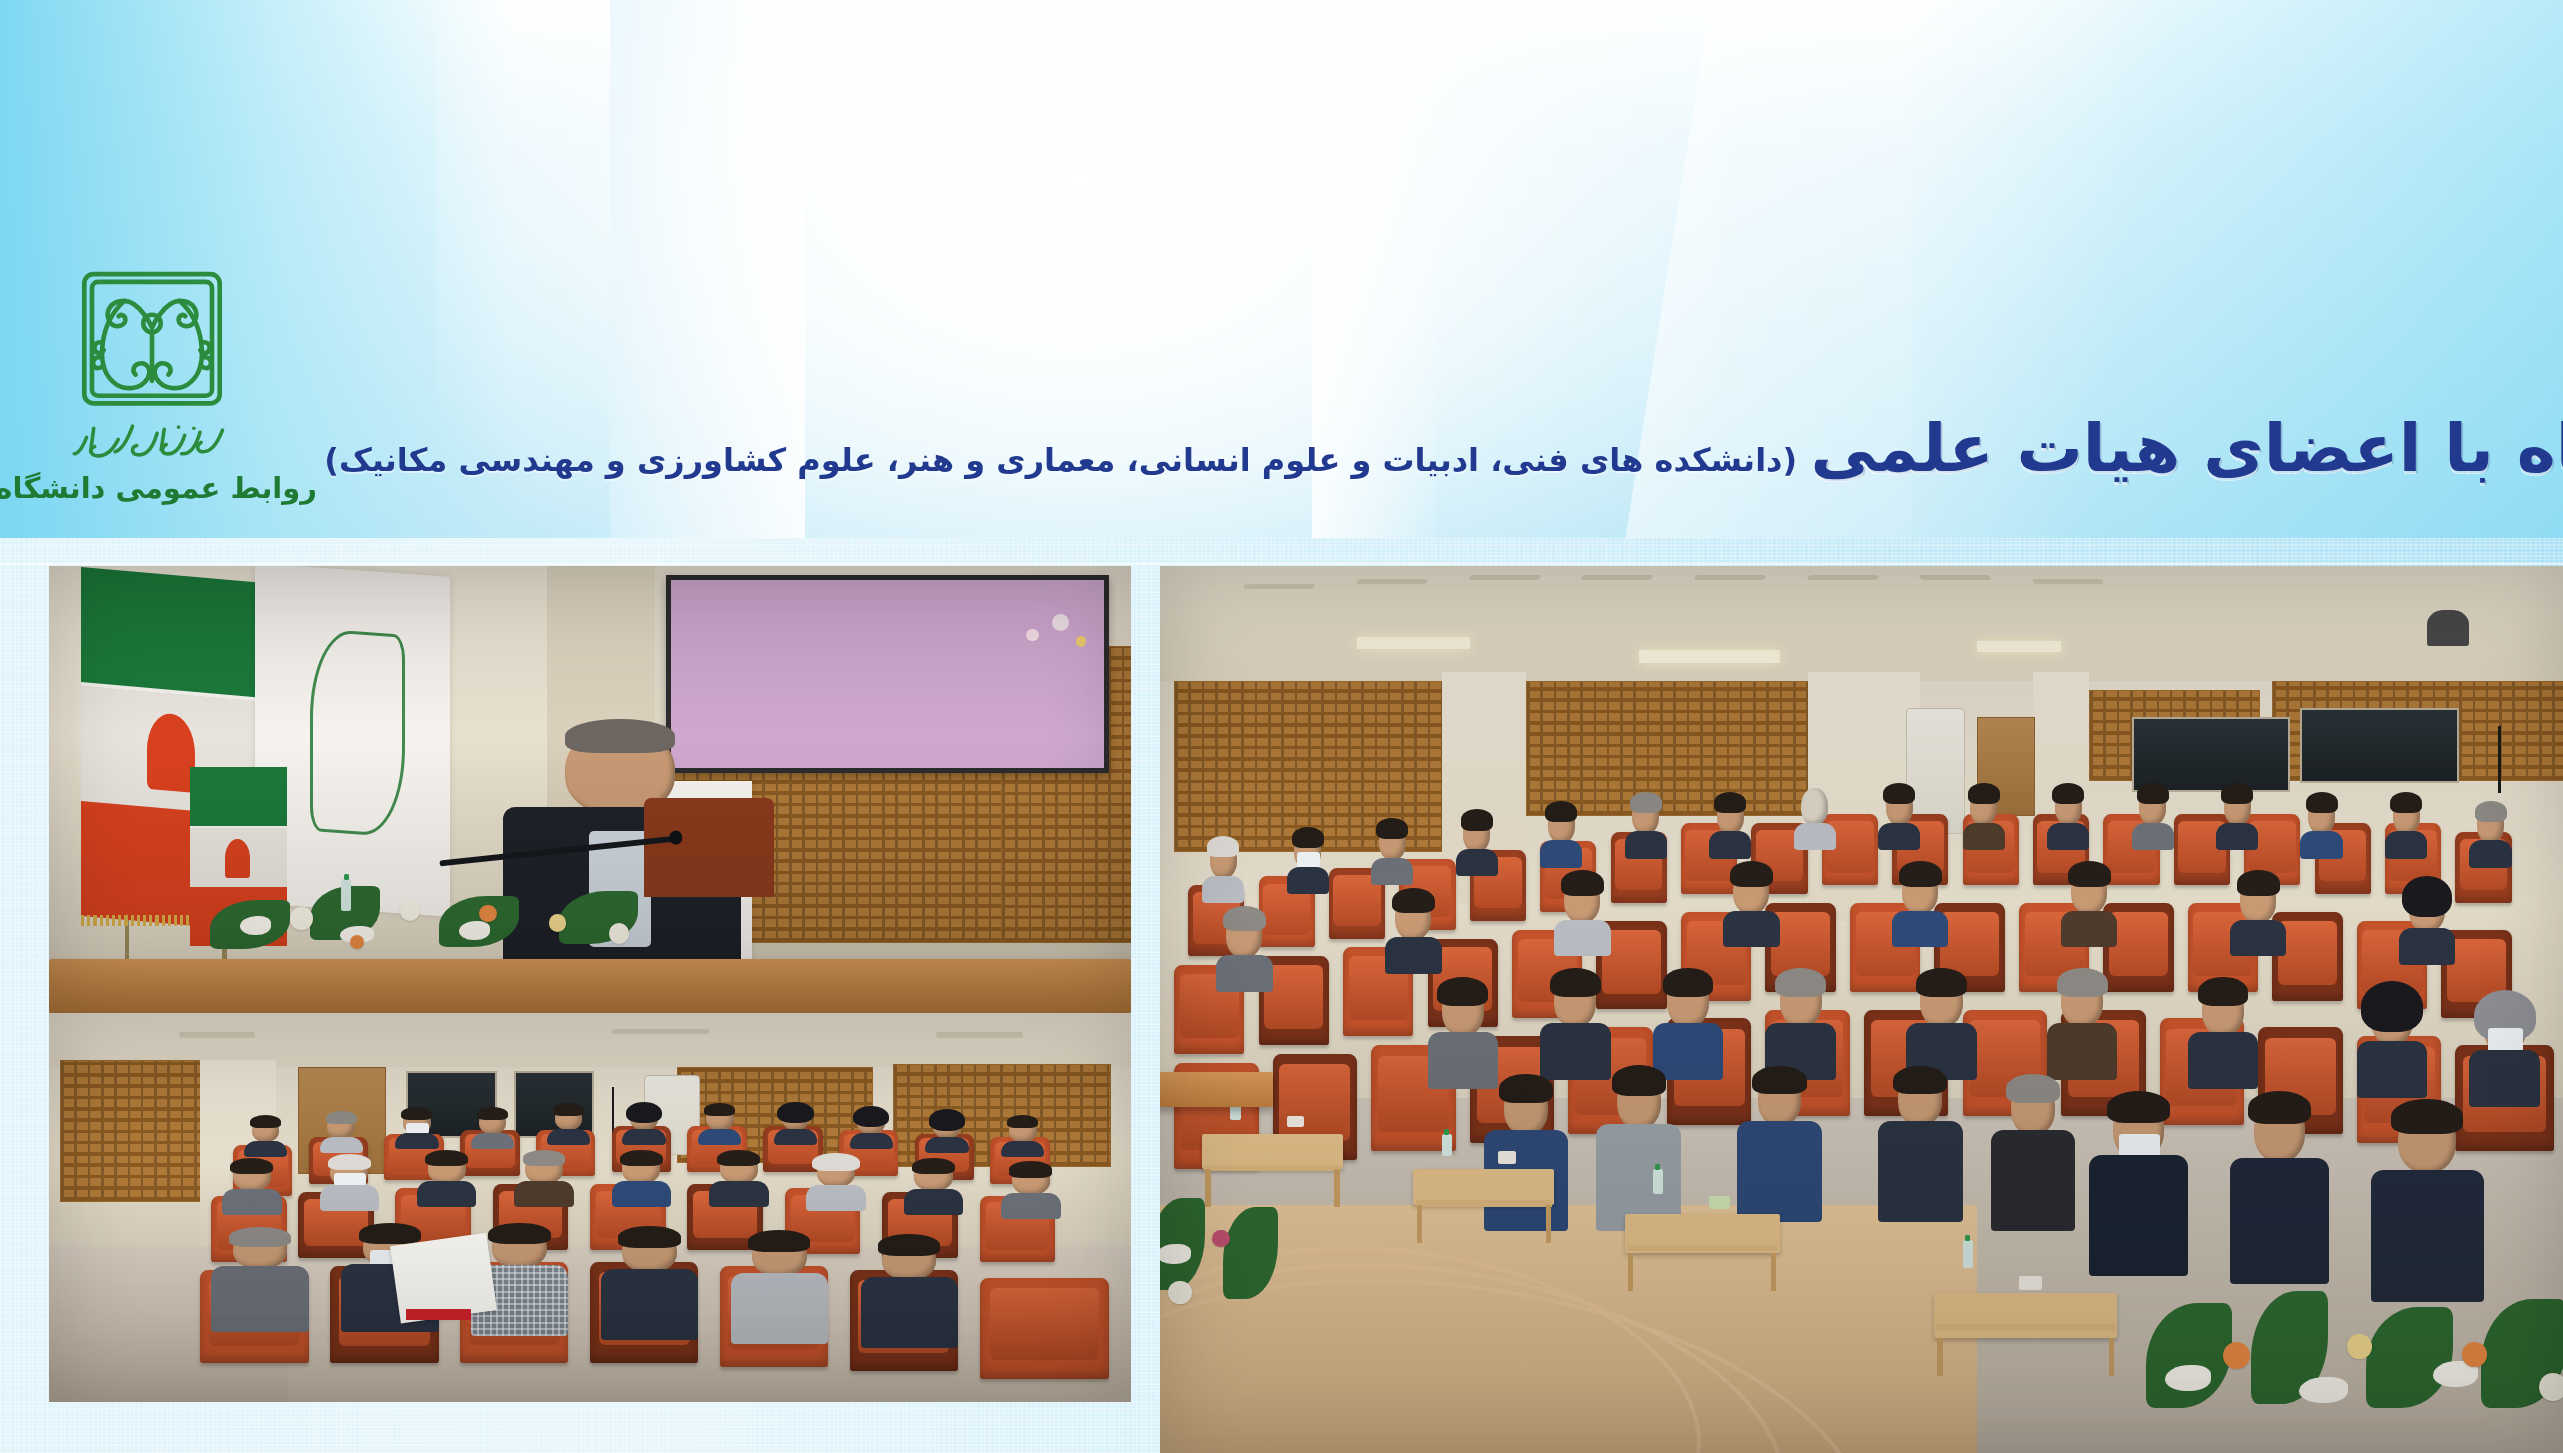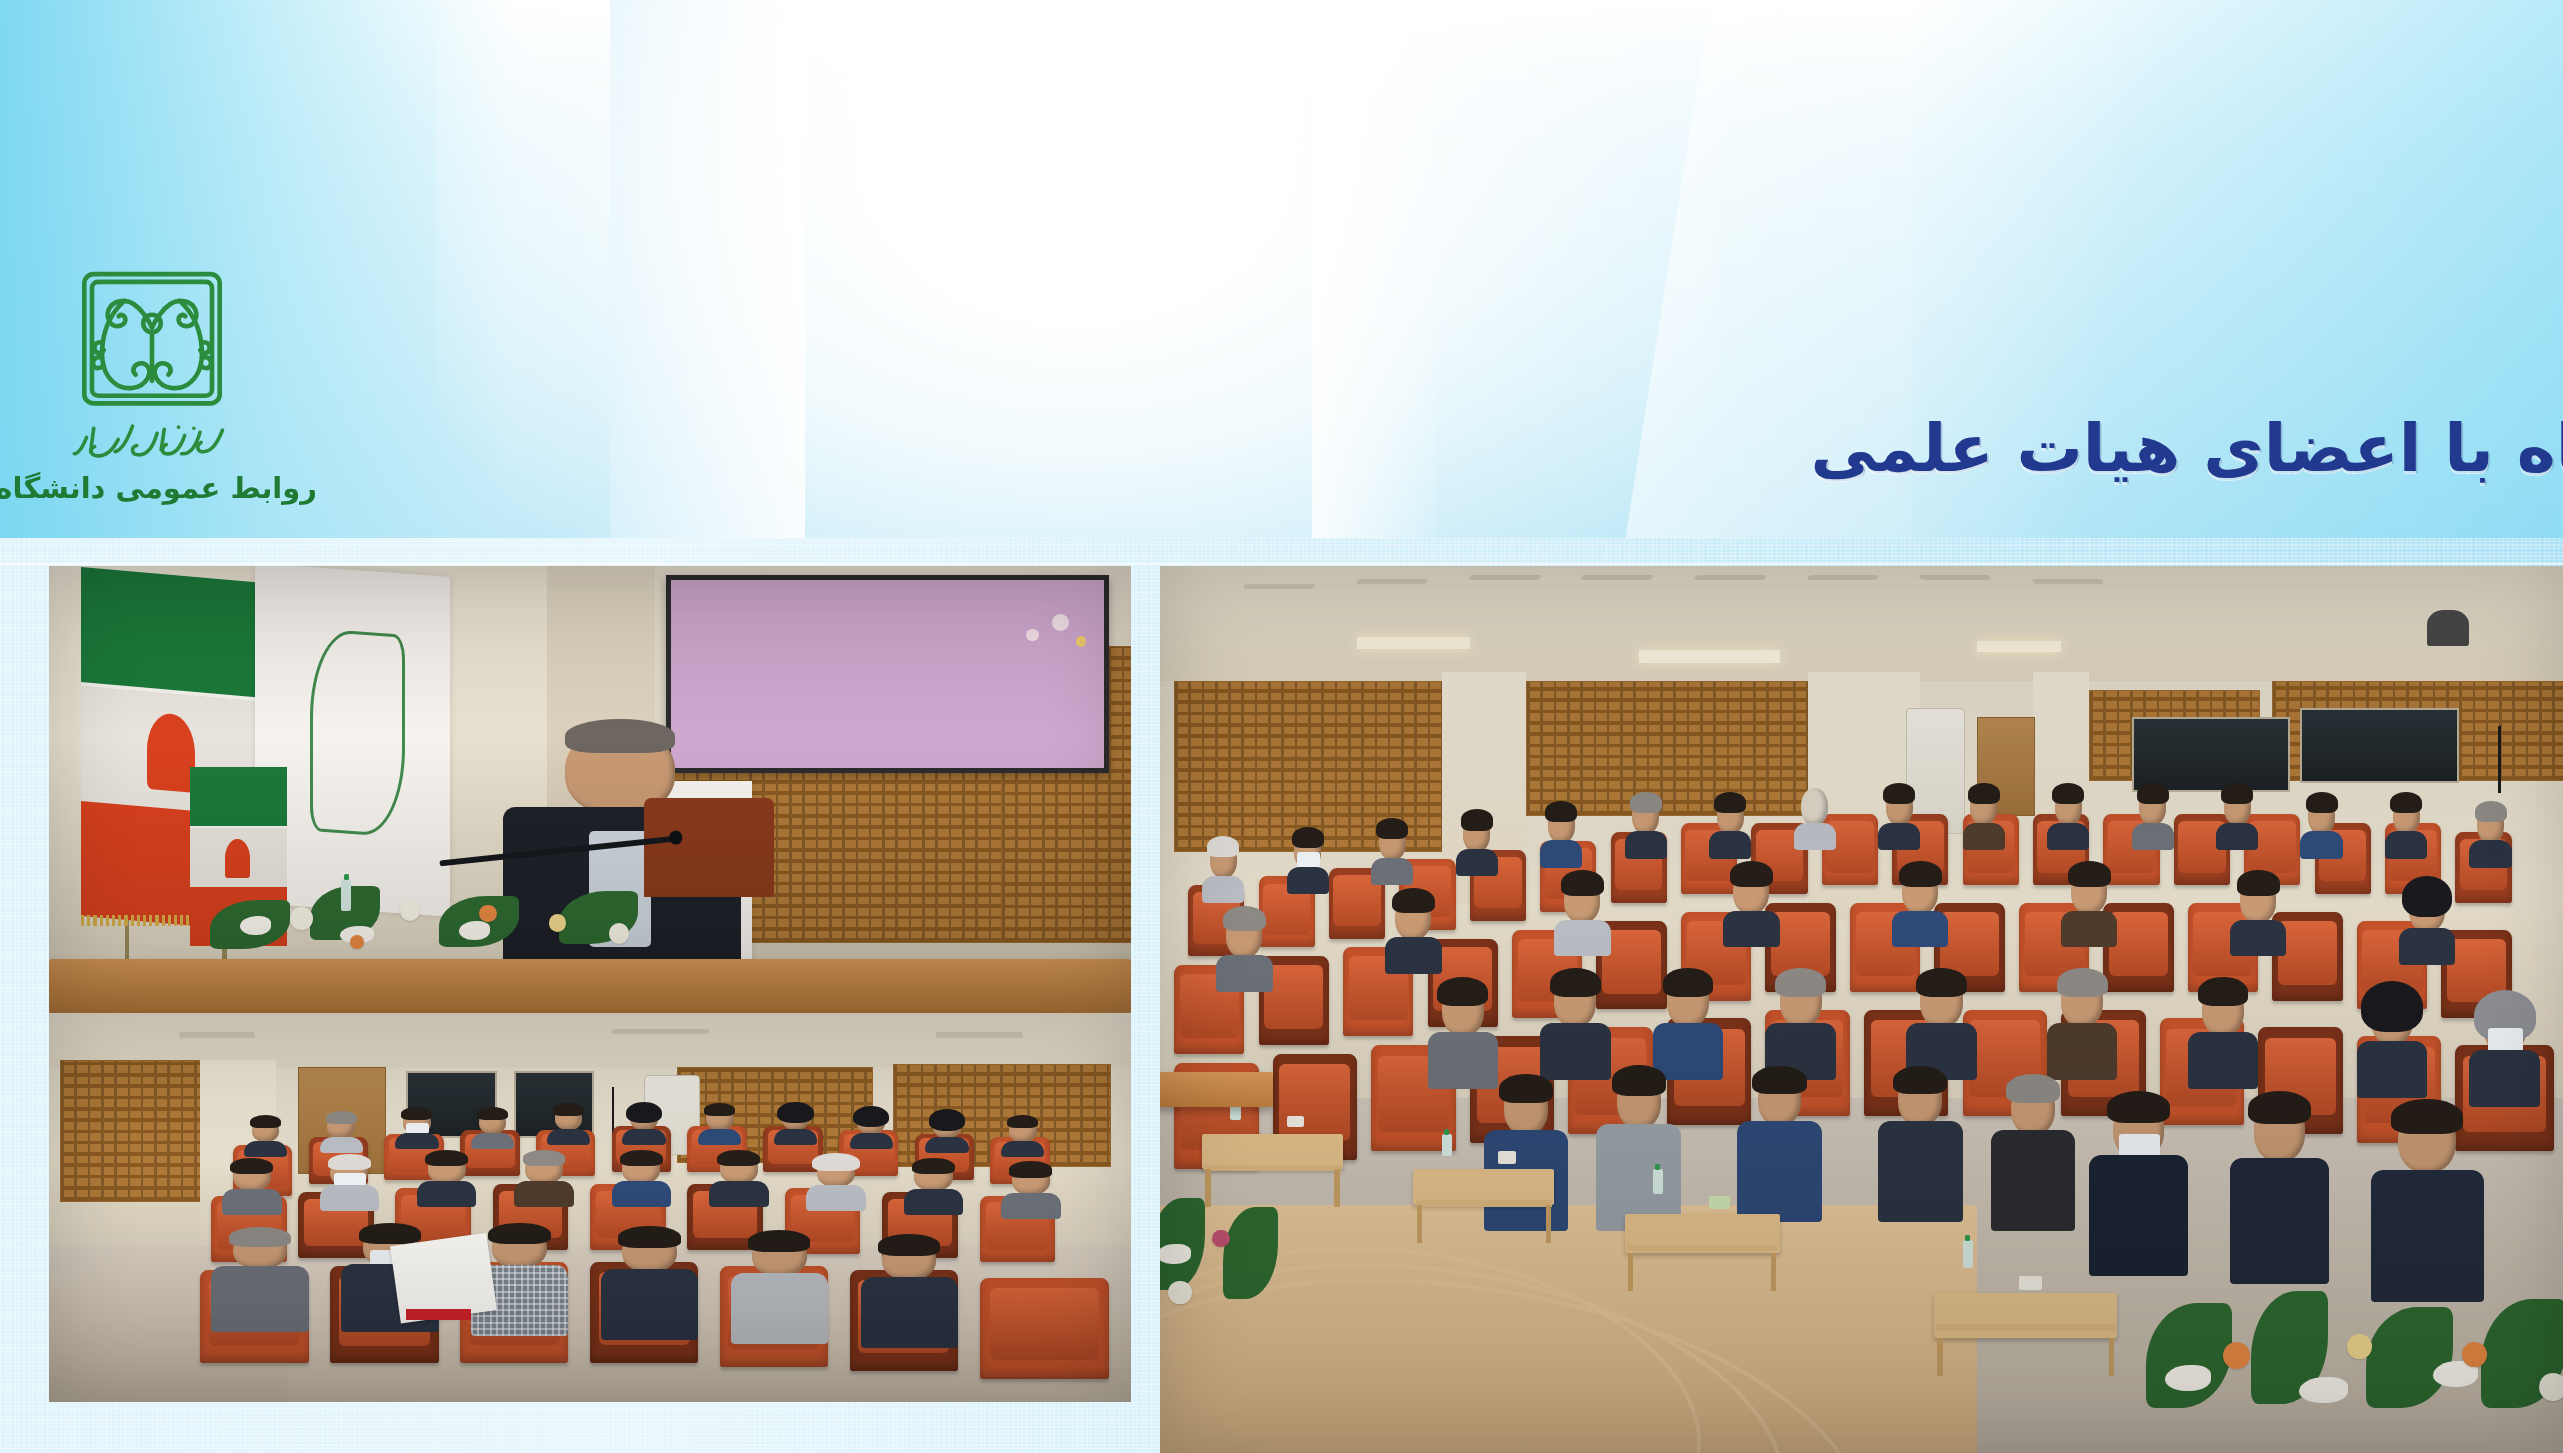--- a/index.html
+++ b/index.html
@@ -240,20 +240,21 @@
         <circle cx="240" cy="16" r="3.5" fill="#2a8c3c" stroke="none"></circle>
         <circle cx="210" cy="14" r="3.5" fill="#2a8c3c" stroke="none"></circle>
       </g>
     </svg>
 
     <div class="pr-line">روابط عمومی دانشگاه گیلان</div>
   </div>
 
   <div class="headline">
     <span class="main">نشست هم اندیشی رئیس دانشگاه با اعضای هیات علمی</span>
+    <span class="sub">(دانشکده های فنی، ادبیات و علوم انسانی، معماری و هنر، علوم کشاورزی و مهندسی مکانیک)</span>
   </div>
 
   <div class="grid">
 
     <div class="col col-left">
 
       <div class="ph ph1">
         <div class="scene">
           <div class="wall"></div>
           <div class="stone" style="left:0;top:0;width:46%;height:100%;"></div>

